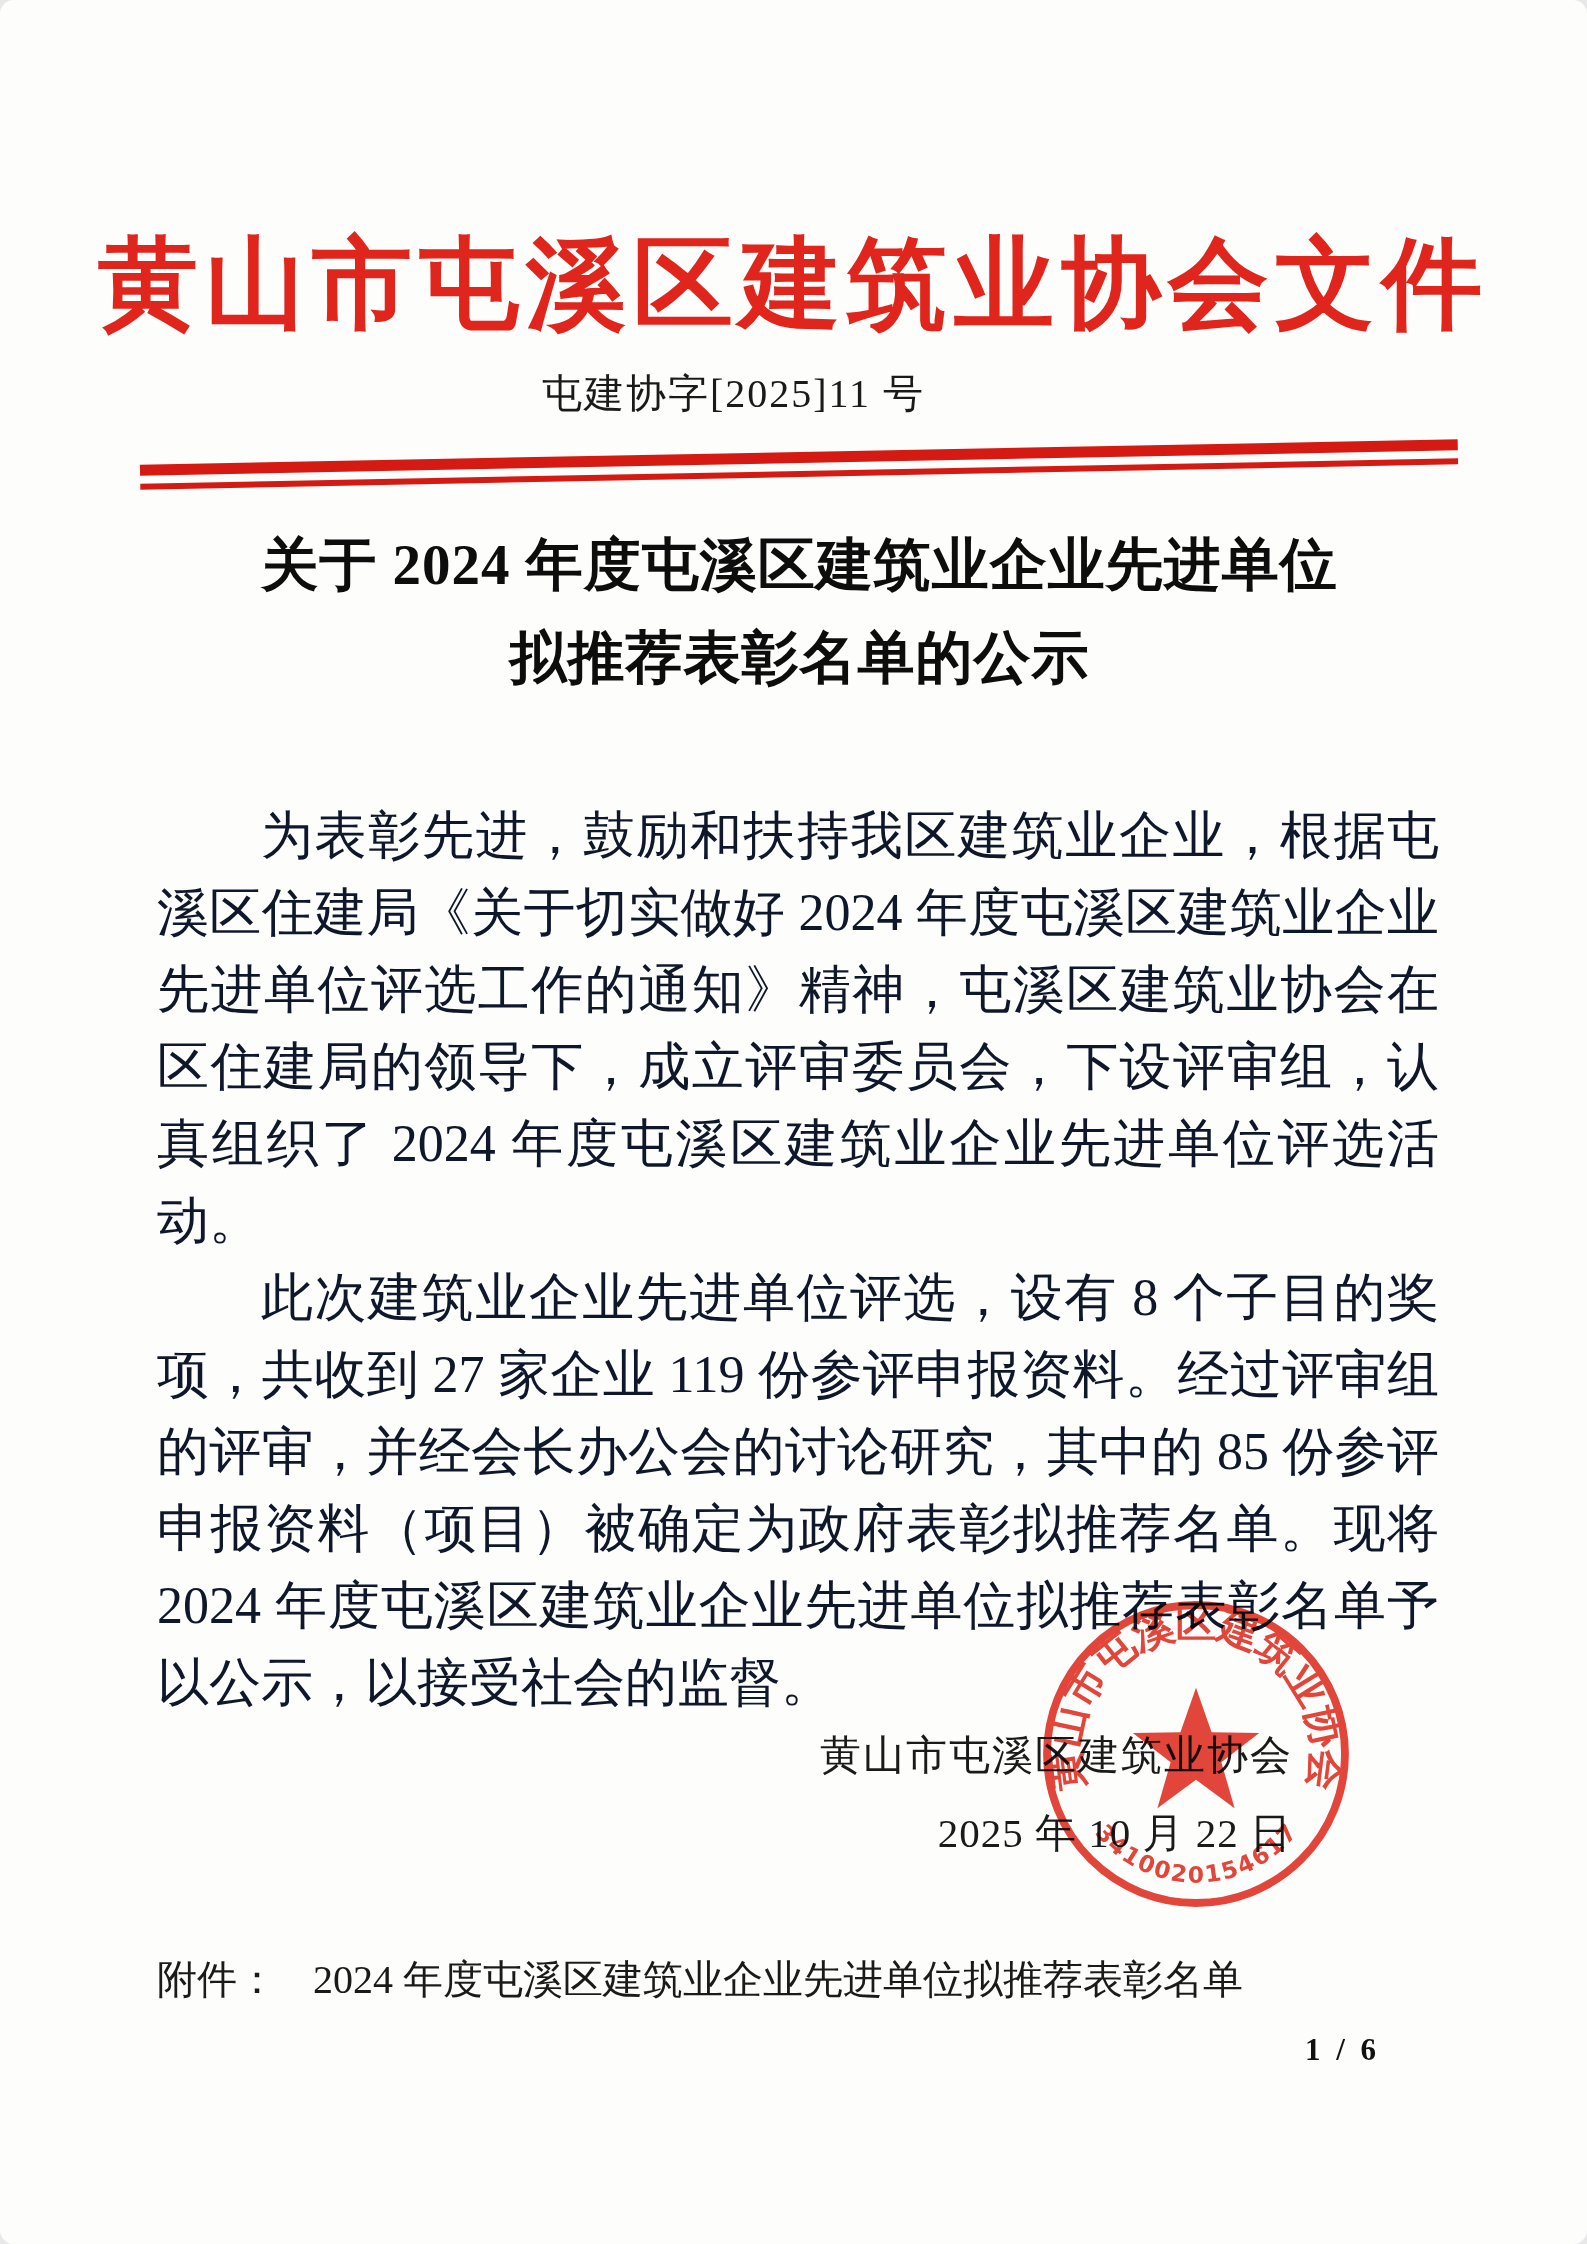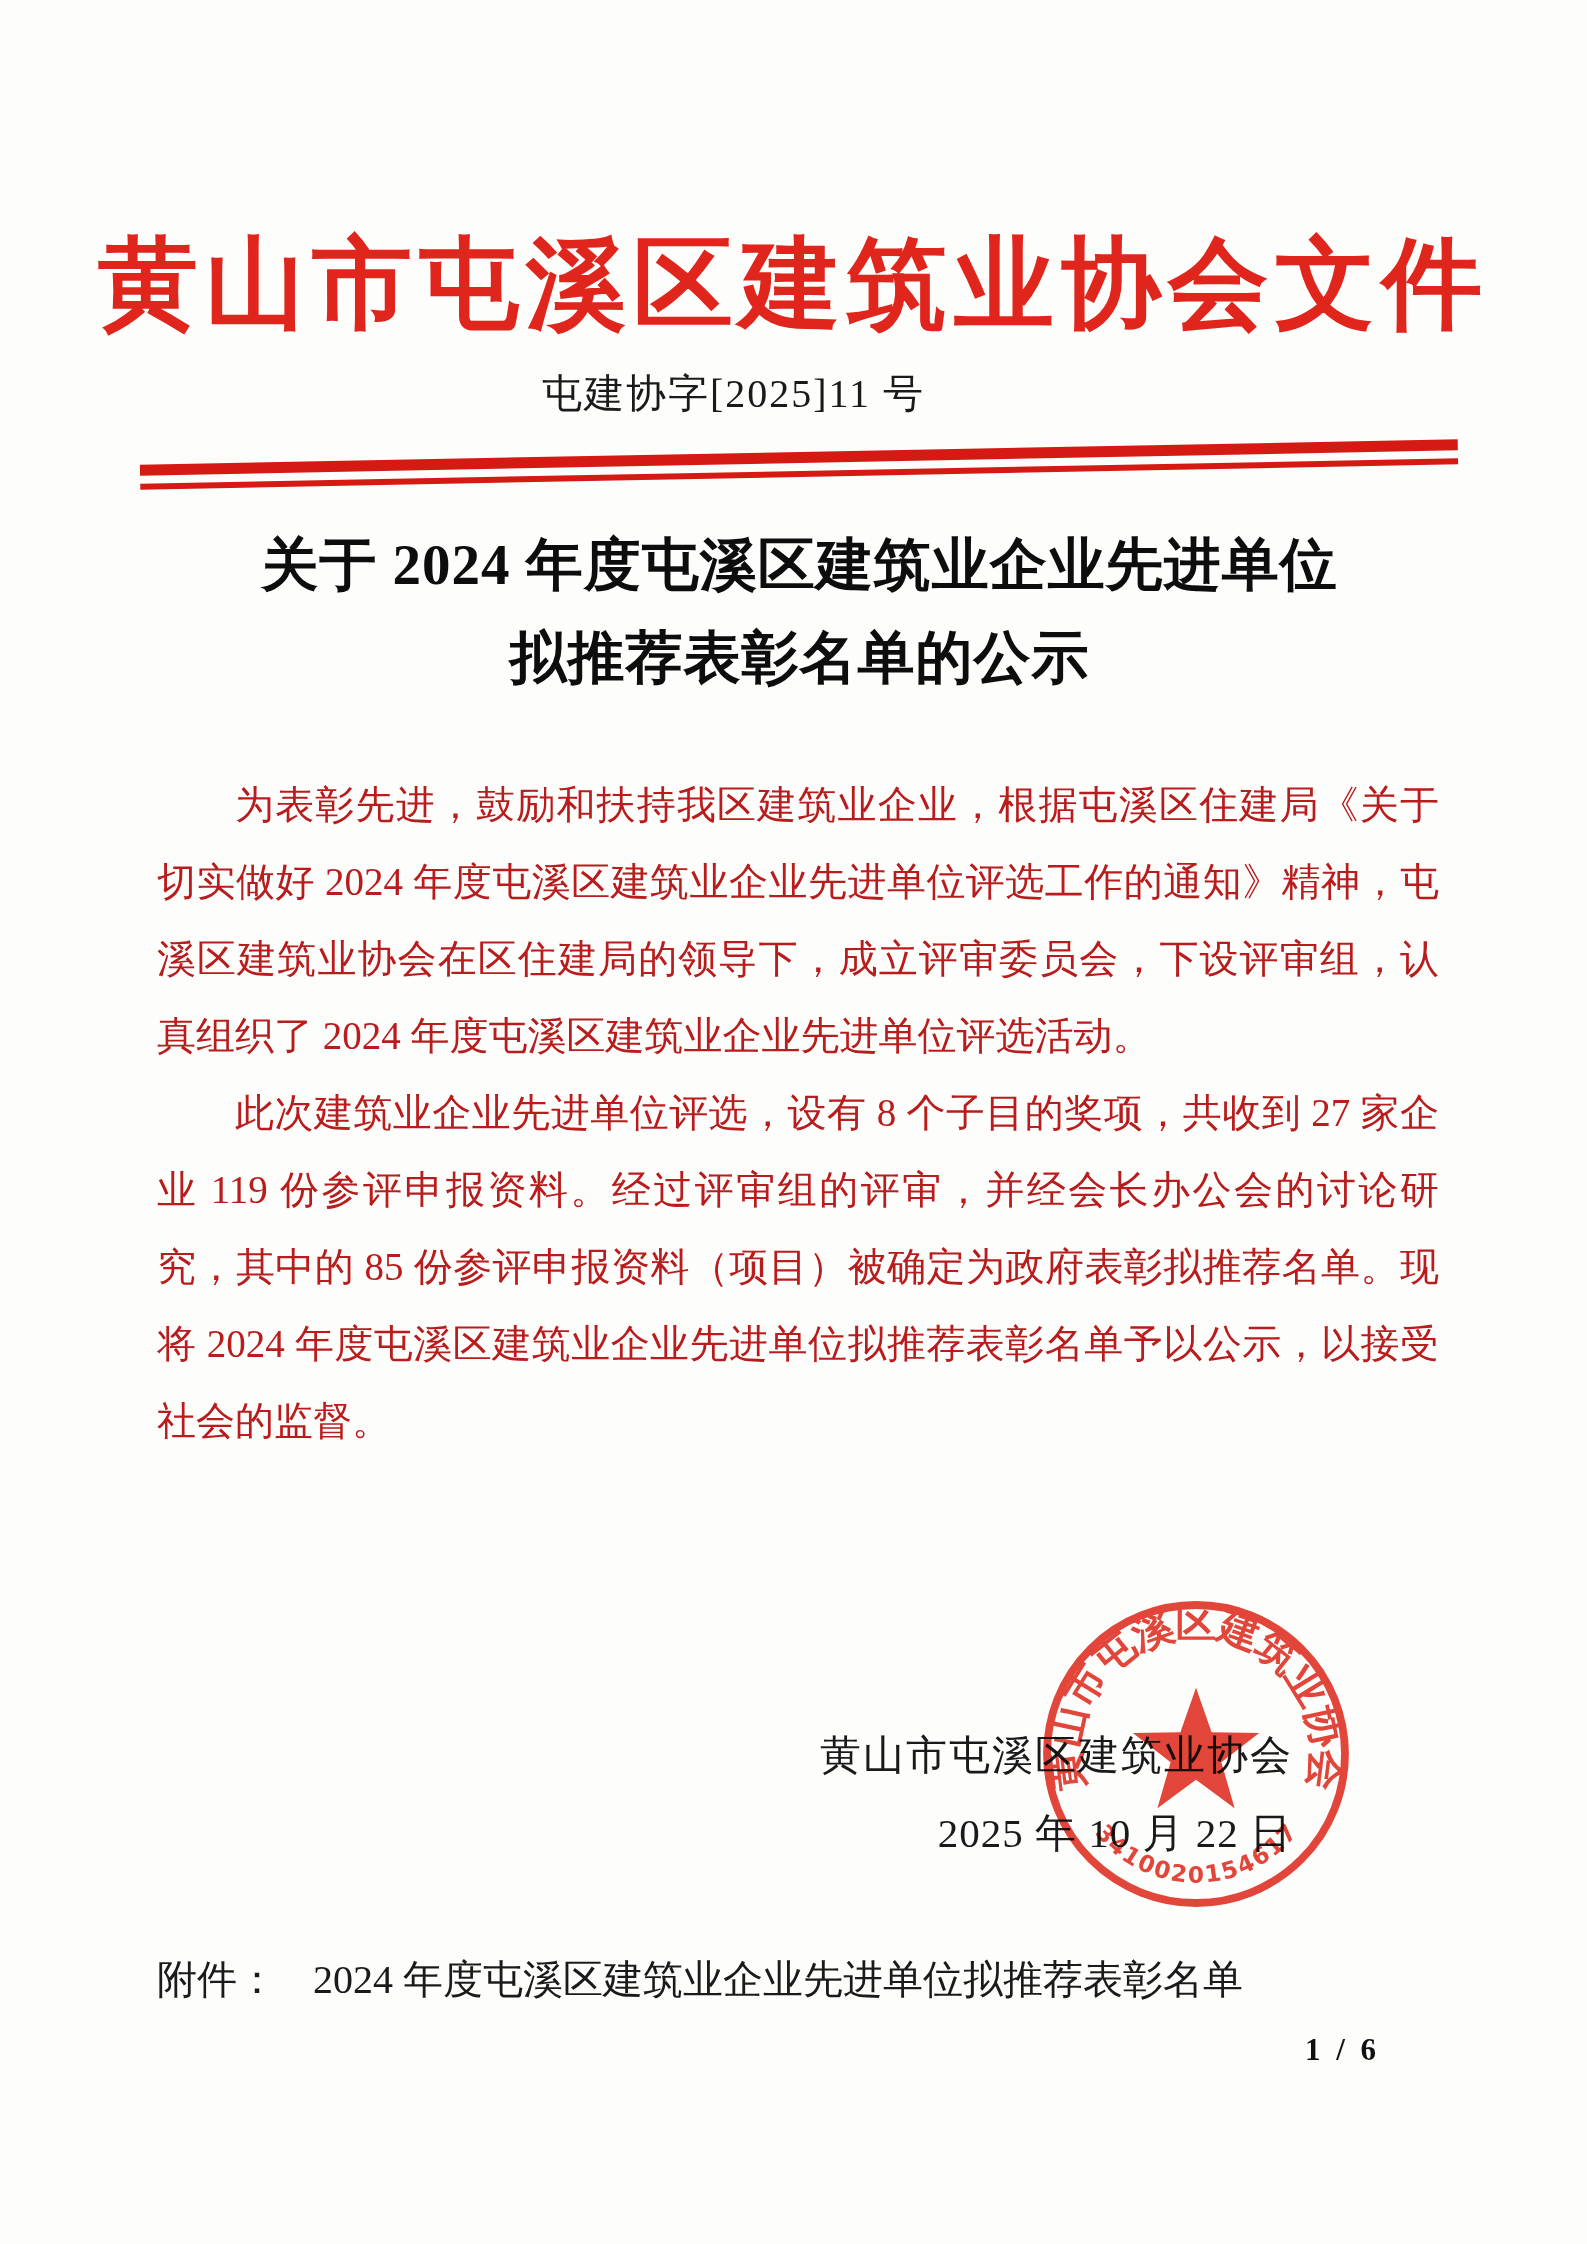--- a/index.html
+++ b/index.html
@@ -5,20 +5,21 @@
   * { margin:0; padding:0; box-sizing:border-box; }
   html,body { background:#e8e8e8; }
   .page {
     position:relative;
     width:1587px; height:2244px;
     margin:0 auto;
     background:#fdfdfc;
     font-family:"Liberation Serif","DejaVu Serif",serif;
     color:#1a1a1a;
     overflow:hidden;
+    border-radius:14px;
   }
   .org-title {
     position:absolute; top:218px; left:0; width:100%;
     text-align:center;
     font-size:100px; font-weight:bold;
     color:#e0251c;
     letter-spacing:7px;
     white-space:nowrap;
   }
   .doc-number {
@@ -37,25 +38,25 @@
   .doc-title {
     position:absolute; top:518px; left:0; width:100%;
     text-align:center;
     font-size:57px; font-weight:bold;
     line-height:93px;
     color:#0d0d0d;
     letter-spacing:1px;
     padding-left:12px;
   }
   .body-text {
-    position:absolute; top:766px; left:157px; width:1282px;
-    font-size:39px;
+    position:absolute; top:797px; left:157px; width:1282px;
+    font-size:52px;
     line-height:77px;
     text-align:justify;
-    color:#b91c1c;
+    color:#0f172a;
   }
   .body-text p { text-indent:2em; margin:0; }
   .sig-name {
     position:absolute; top:1728px; right:294px;
     font-size:41px; letter-spacing:2px;
     z-index:1;
   }
   .sig-date {
     position:absolute; top:1806px; right:295px;
     font-size:41px; letter-spacing:1px;

